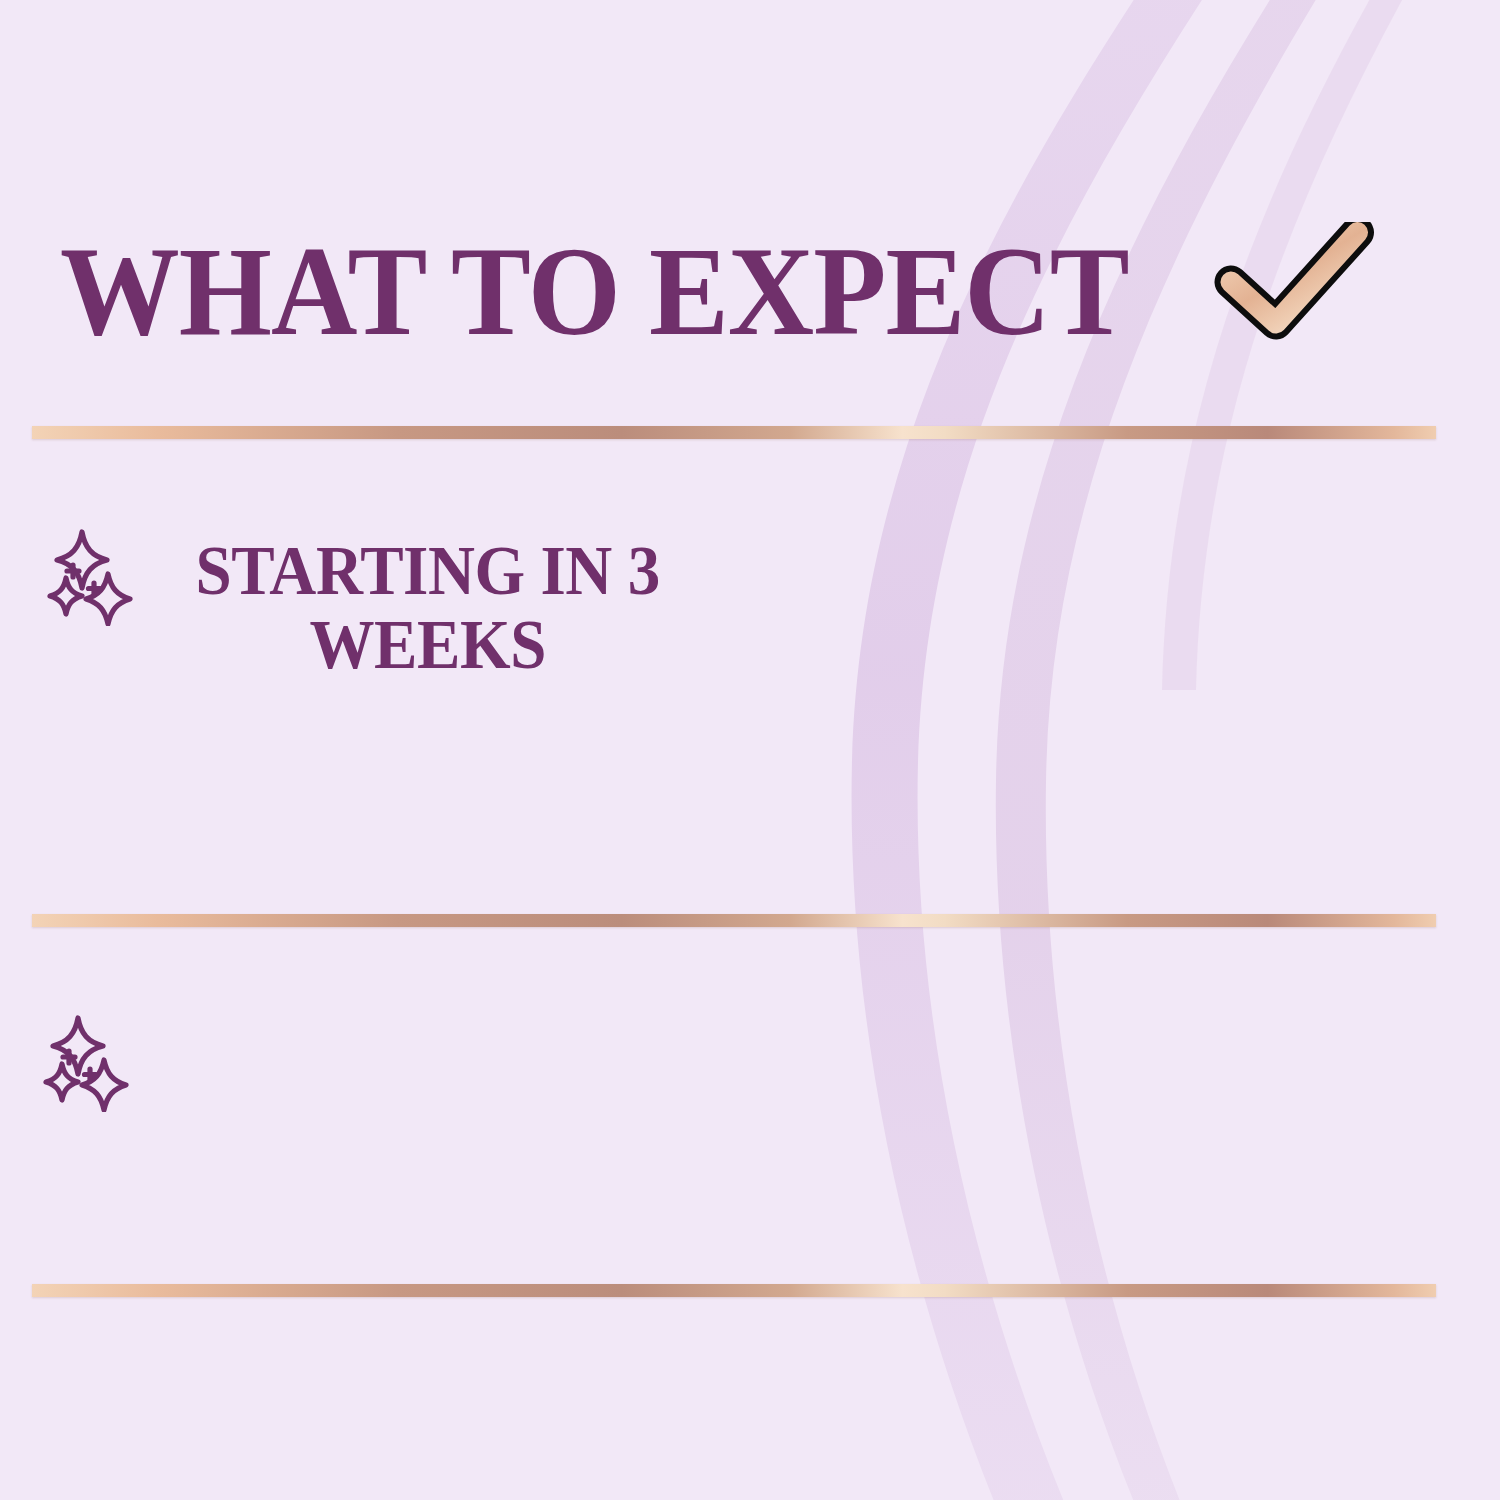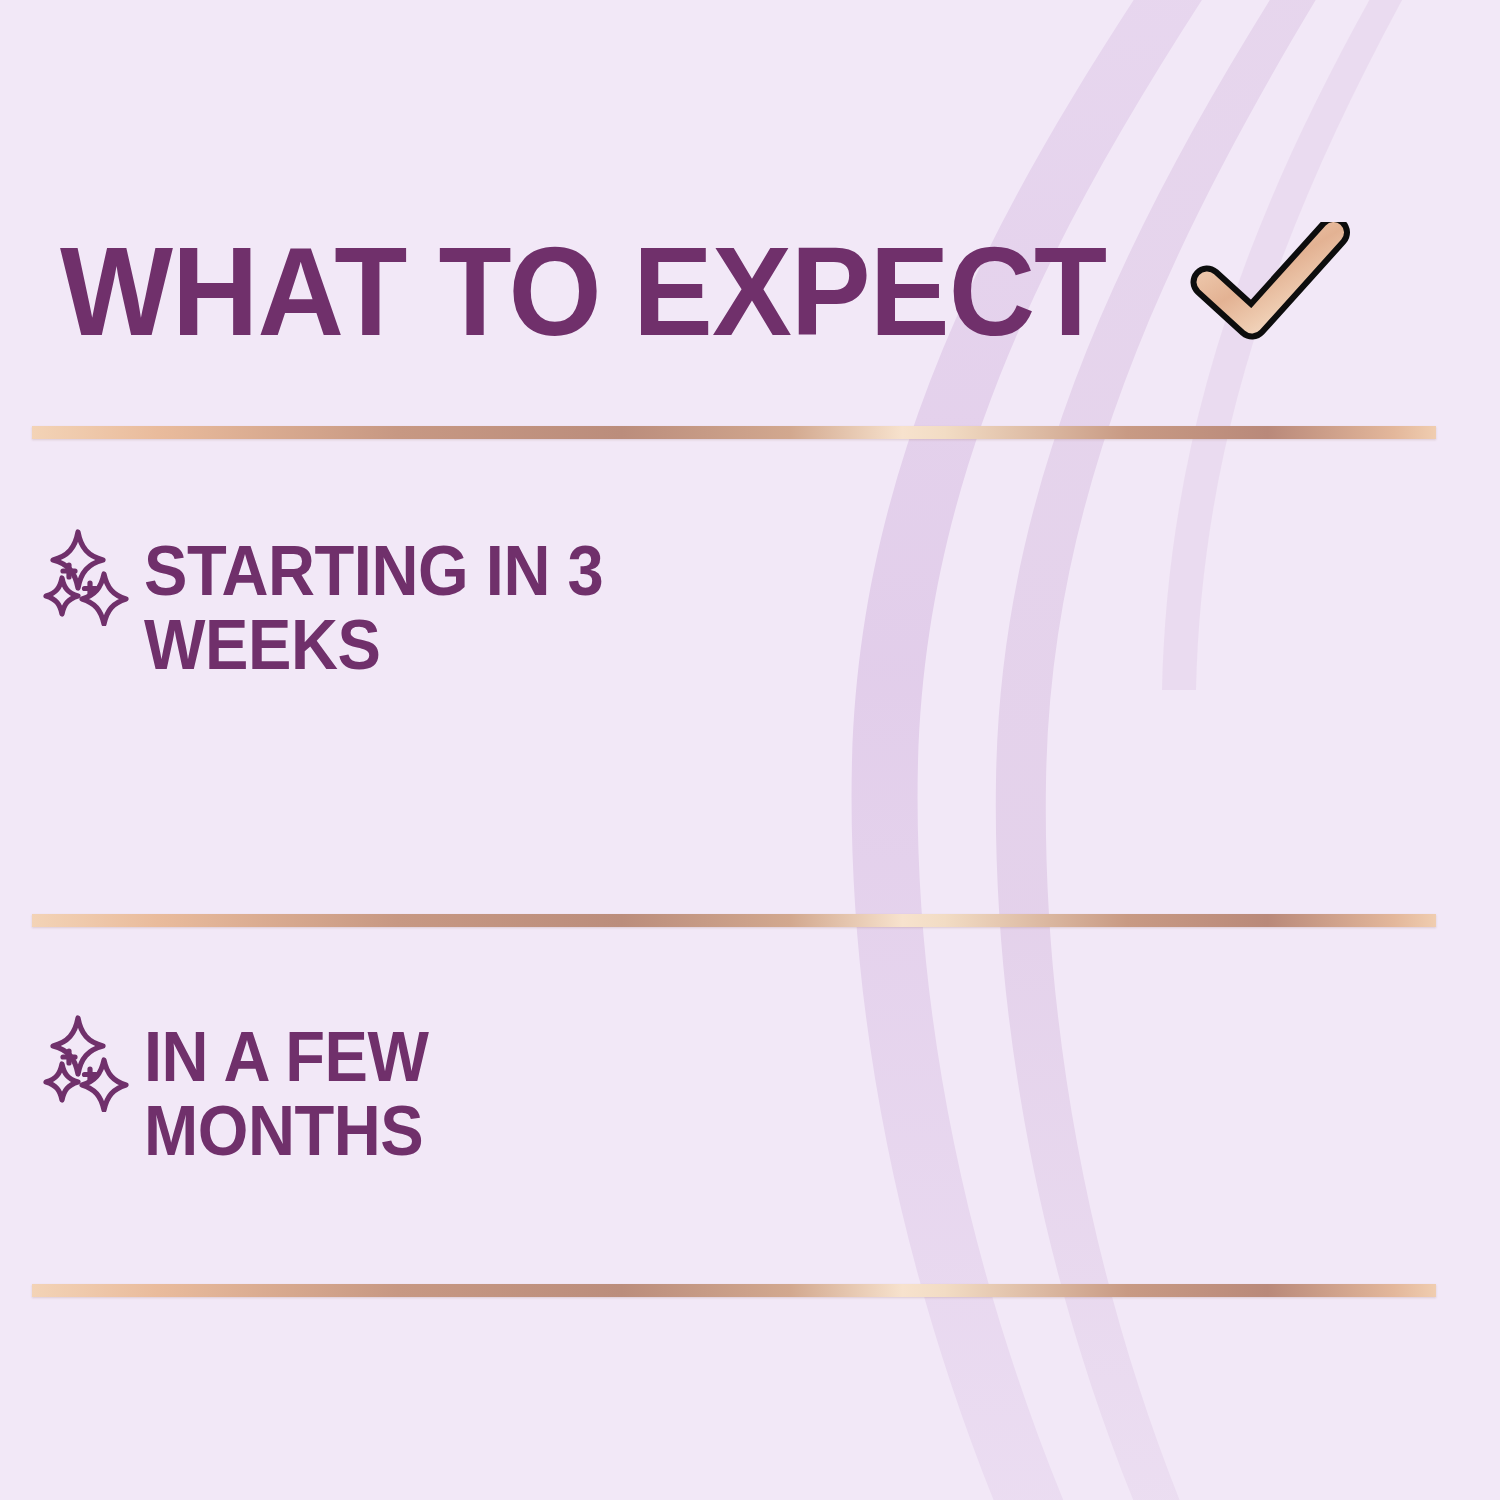--- a/index.html
+++ b/index.html
@@ -13,20 +13,21 @@
     font-family: "Liberation Sans", sans-serif;
     overflow: hidden;
   }
 
   #page {
     position: relative;
     width: 1500px;
     height: 1500px;
     background: #f2e8f7;
     overflow: hidden;
+    font-family: Liberation Serif, serif;
   }
 
   
   #watermark {
     position: absolute;
     inset: 0;
     width: 1500px;
     height: 1500px;
     pointer-events: none;
   }
@@ -85,21 +86,21 @@
   #divider-bottom { top: 1284px; }
 
   
   .row {
     position: absolute;
     left: 40px;
     width: 1410px;
     display: flex;
     align-items: flex-start;
   }
-  #row-weeks  { top: 516px; }
+  #row-weeks  { top: 516px; text-align: center; }
   #row-months { top: 1002px; }
 
   .row-icon {
     flex: 0 0 auto;
     width: 104px;
     padding-top: 10px;
   }
   .row-heading-col {
     flex: 0 0 auto;
     width: 610px;
@@ -204,19 +205,16 @@
         <g fill="none" stroke="#70306b" stroke-width="5.2" stroke-linejoin="round" stroke-linecap="round">
           <path d="M38 6 C 41 22 48 30 63 34 C 48 38 41 46 38 62 C 35 46 28 38 13 34 C 28 30 35 22 38 6 Z"></path>
           <path d="M22 52 C 24 62 28 67 38 70 C 28 73 24 78 22 88 C 20 78 16 73 6 70 C 16 67 20 62 22 52 Z"></path>
           <path d="M64 48 C 67 62 73 69 86 73 C 73 77 67 84 64 98 C 61 84 55 77 42 73 C 55 69 61 62 64 48 Z"></path>
           <path d="M29 39 L 29 51 M 23 45 L 35 45"></path>
           <path d="M50 57 L 50 68 M 44.5 62.5 L 56 62.5"></path>
         </g>
       </svg>
     </div>
 
-    <div class="row-heading-col">
-      <div class="row-heading">IN A FEW MONTHS</div>
-    </div>
 
   </div>
 
 </div>
 
 </body></html>

